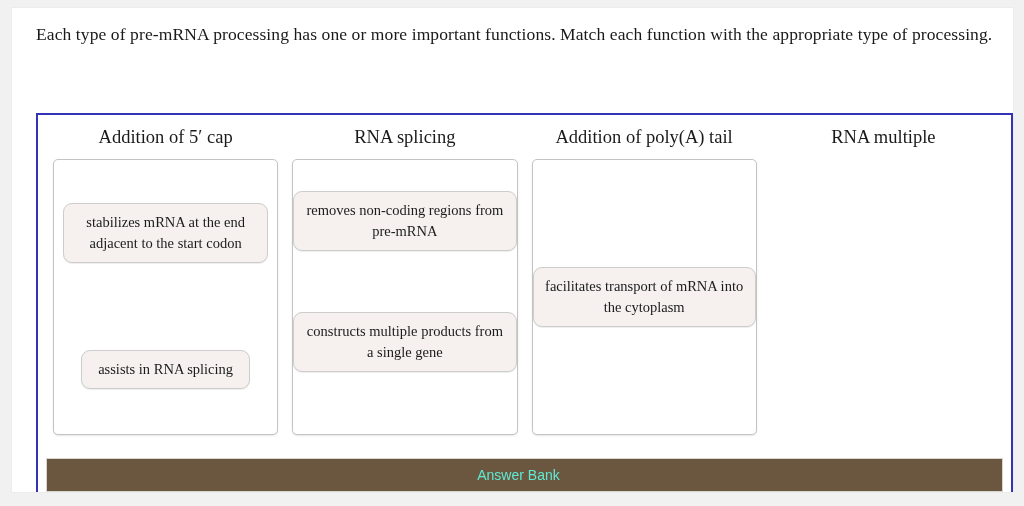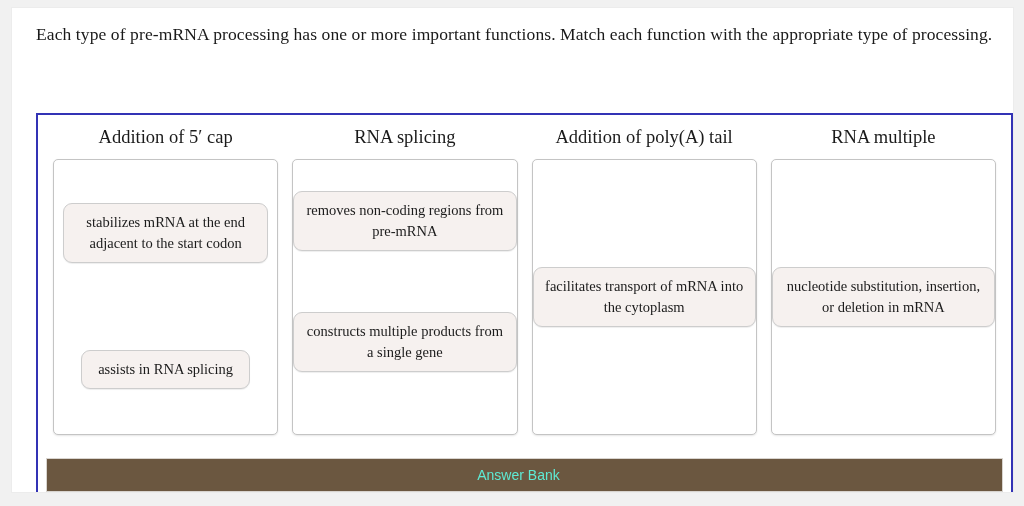--- a/index.html
+++ b/index.html
@@ -236,43 +236,20 @@
               <div class="card w-inset"></div>
             </div>
             <div class="slot empty">
               <div class="card w-inset"></div>
             </div>
           </div>
         </div>
 
         <div class="column">
           <div class="col-title">RNA multiple</div>
-          <div class="dropzone">
-            <div class="slot empty">
-              <div class="card w-inset"></div>
-            </div>
-            <div class="slot empty">
-              <div class="card w-inset"></div>
-            </div>
-            <div class="slot empty">
-              <div class="card w-inset"></div>
-            </div>
-            <div class="slot">
-              <div class="card w-full">nucleotide substitution, insertion, or deletion in mRNA</div>
-            </div>
-            <div class="slot empty">
-              <div class="card w-inset"></div>
-            </div>
-            <div class="slot empty">
-              <div class="card w-inset"></div>
-            </div>
-            <div class="slot empty">
-              <div class="card w-inset"></div>
-            </div>
-          </div>
         </div>
 
       </div>
 
       <div class="answer-bank">
         <span class="ab-label">Answer Bank</span>
       </div>
 
     </div>
   </div>

